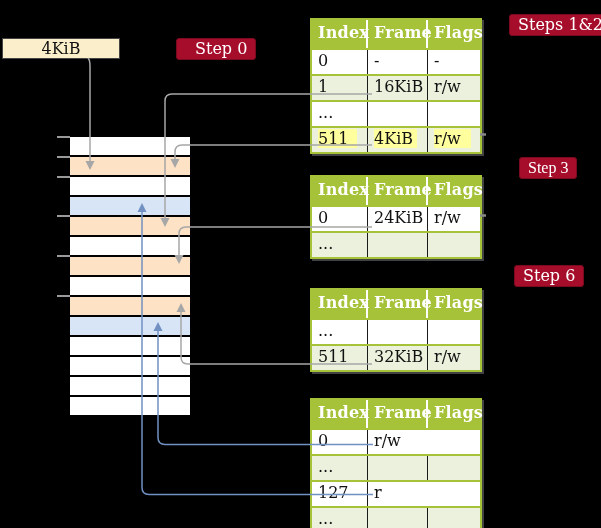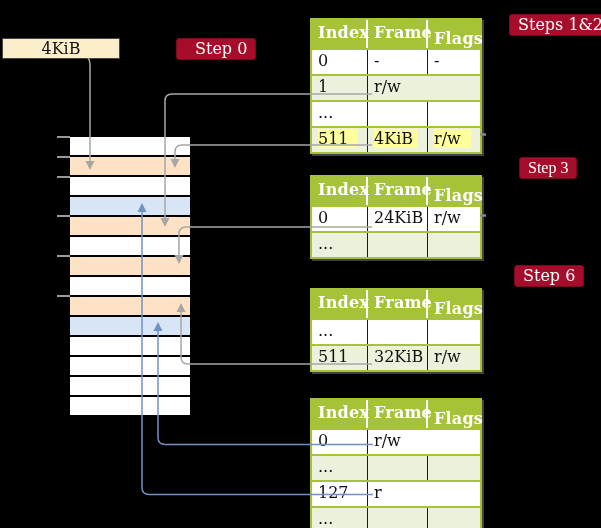--- a/index.html
+++ b/index.html
@@ -38,21 +38,21 @@
   .ptable{
     position:absolute;left:310px;width:172px;box-sizing:border-box;
     border:2.5px solid var(--olive,#a6c238);background:#fff;
     box-shadow:2px 2px 0 rgba(190,190,190,.35);
   }
   .ptable .hdr{display:grid;grid-template-columns:56px 60px 1fr;background:var(--olive,#a6c238);height:28px;}
   .ptable .th{
     color:#fff;font-weight:bold;font-size:16px;padding:3px 0 0 6px;
     border-right:2px solid #fff;box-sizing:border-box;letter-spacing:.2px;
   }
-  .ptable .th:last-child{border-right:none;margin-top:6px;}
+  .ptable .th:last-child{border-right:none;}
   .ptable .row{
     display:grid;grid-template-columns:56px 60px 1fr;height:26px;
     border-top:2px solid var(--olive,#a6c238);box-sizing:border-box;background:#fff;
   }
   .ptable .row.green{background:var(--row-green,#ebf1dd);}
   .ptable .td{
     font-size:16px;color:#111;padding:1px 0 0 6px;box-sizing:border-box;
     border-right:1.5px solid #1a1a1a;overflow:hidden;white-space:nowrap;
   }
   .ptable .td:last-child{border-right:none;}
@@ -106,20 +106,21 @@
       <div class="th">Frame</div>
       <div class="th">Flags</div>
     </div>
     <div class="row">
       <div class="td">0</div>
       <div class="td">-</div>
       <div class="td">-</div>
     </div>
     <div class="row green">
       <div class="td">1</div>
+      <div class="td">16KiB</div>
       <div class="td">r/w</div>
     </div>
     <div class="row">
       <div class="td">...</div>
       <div class="td"></div>
       <div class="td"></div>
     </div>
     <div class="row green">
       <div class="td"><span class="hl">511</span></div>
       <div class="td"><span class="hl">4KiB</span></div>

